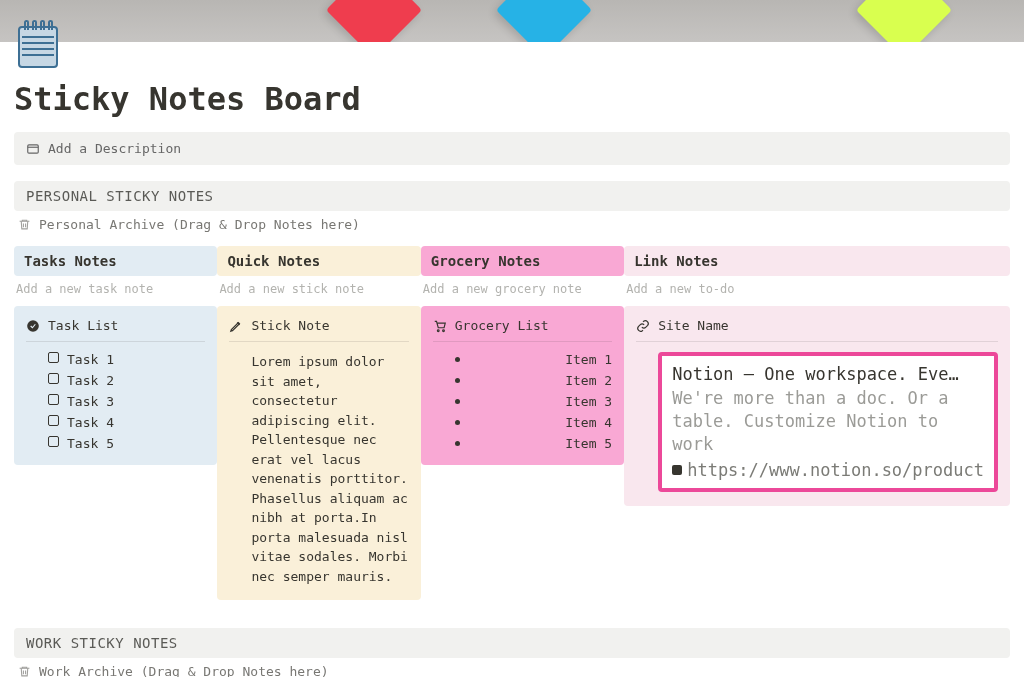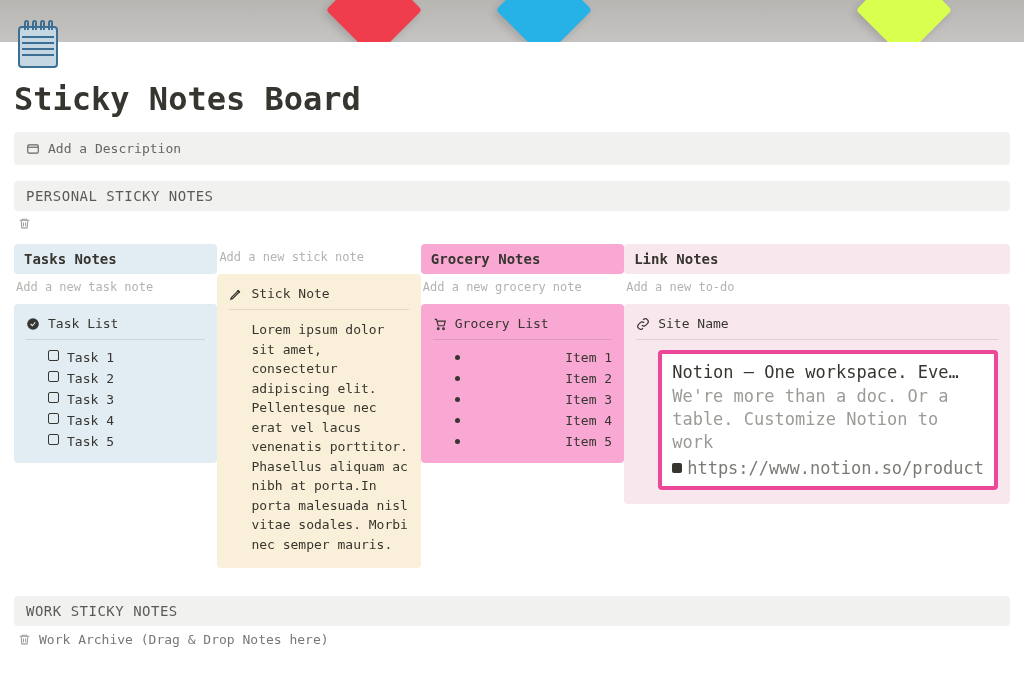--- a/index.html
+++ b/index.html
@@ -181,20 +181,21 @@
   </div>
 
   <div class="section-header">PERSONAL STICKY NOTES</div>
   <div class="archive-line">
     <svg width="13" height="13" viewBox="0 0 24 24" fill="none" stroke="#787773" stroke-width="2">
         <path d="M3 6h18"></path>
         <path d="M8 6V4h8v2"></path>
         <path d="M6 6l1 14h10l1-14"></path>
         <path d="M10 10v7M14 10v7"></path>
       </svg>
+    <span>Personal Archive (Drag &amp; Drop Notes here)</span>
   </div>
 
   <div class="board">
 
     <div>
       <div class="col-header bg-blue">Tasks Notes</div>
       <div class="placeholder">Add a new task note</div>
       <div class="card bg-blue">
         <div class="card-title">
           <svg width="14" height="14" viewBox="0 0 24 24" fill="#37352f">
@@ -222,20 +223,21 @@
             </div>
           <div class="task-row">
               <span class="chk"></span>
               <span>Task 5</span>
             </div>
         </div>
       </div>
     </div>
 
     <div>
+      <div class="col-header bg-yellow">Quick Notes</div>
       <div class="placeholder">Add a new stick note</div>
       <div class="card bg-yellow">
         <div class="card-title">
           <svg width="14" height="14" viewBox="0 0 24 24" fill="none" stroke="#37352f" stroke-width="2">
               <path d="M3 21l3-1 12-12-2-2L4 18l-1 3z"></path>
               <path d="M14 6l4 4"></path>
             </svg>
           <span>Stick Note</span>
         </div>
         <div class="body-text">Lorem ipsum dolor sit amet, consectetur adipiscing elit. Pellentesque nec erat vel lacus venenatis porttitor. Phasellus aliquam ac nibh at porta.In porta malesuada nisl vitae sodales. Morbi nec semper mauris.</div>

